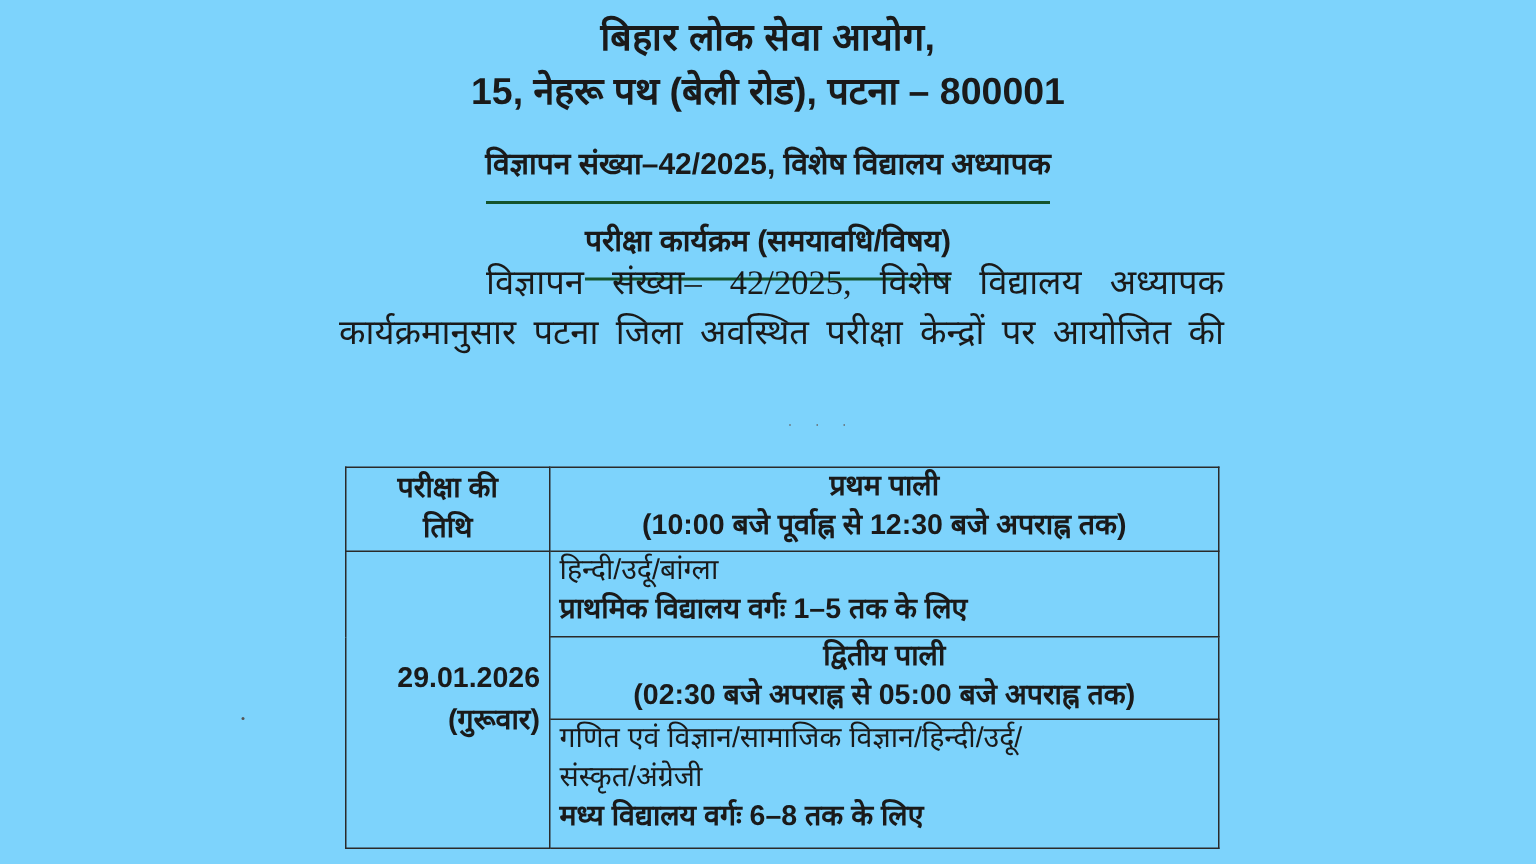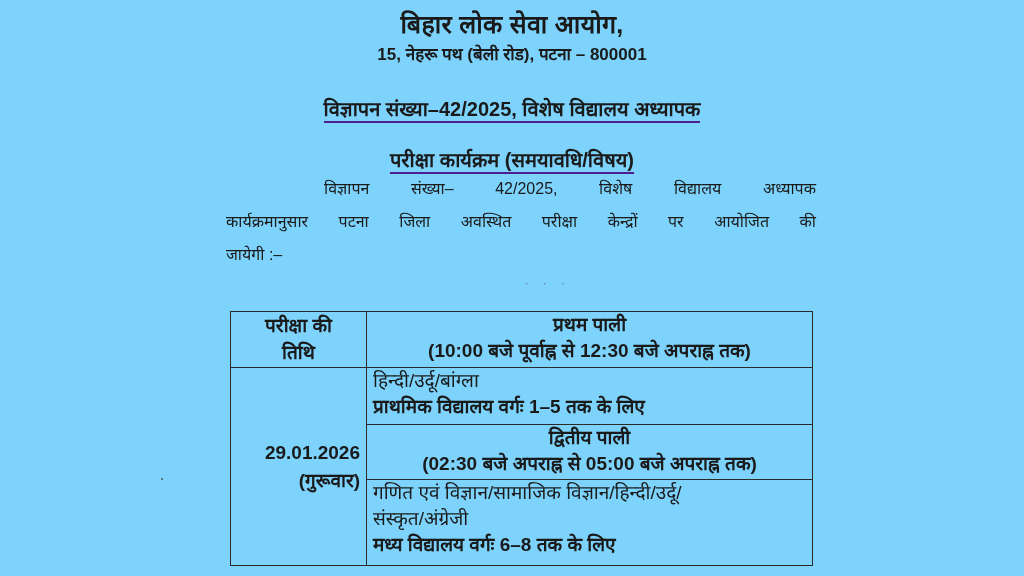--- a/index.html
+++ b/index.html
@@ -30,42 +30,43 @@
       white-space: nowrap;
     }
     .org-name {
       top: 6px;
       font-size: 25px;
       font-weight: bold;
       letter-spacing: 0.3px;
     }
     .org-address {
       top: 42px;
-      font-size: 17px;
+      font-size: 25px;
       font-weight: bold;
     }
     .title-line {
       font-size: 20px;
       font-weight: bold;
     }
     .title-line span {
-      border-bottom: 2px solid #4c1d95;
-      padding-bottom: 1px;
+      border-bottom: 2px solid #14532d;
+      padding-bottom: 13px;
     }
     .title-1 { top: 95px; }
     .title-2 { top: 146px; }
 
     .para {
       position: absolute;
       left: 226px;
       width: 590px;
-      font-size: 16px;
+      font-size: 23px;
       line-height: 33px;
       top: 172px;
       text-align: justify;
+      font-family: Liberation Serif, serif;
     }
     .para .pline {
       display: block;
       height: 33px;
       white-space: nowrap;
       text-align: justify;
       text-align-last: justify;
     }
     .para .pline.first {
       padding-left: 98px;
@@ -155,21 +156,20 @@
   <div class="line-center title-line title-1">
     <span>विज्ञापन संख्या–42/2025, विशेष विद्यालय अध्यापक</span>
   </div>
   <div class="line-center title-line title-2">
     <span>परीक्षा कार्यक्रम (समयावधि/विषय)</span>
   </div>
 
   <div class="para">
     <span class="pline first">विज्ञापन संख्या– 42/2025, विशेष विद्यालय अध्यापक</span>
     <span class="pline">कार्यक्रमानुसार पटना जिला अवस्थित परीक्षा केन्द्रों पर आयोजित की</span>
-    <span class="pline last">जायेगी :–</span>
   </div>
 
   <div class="stray-dots">· · ·</div>
   <div class="stray-dot-2"></div>
 
   <table class="schedule">
     <tbody>
         <tr class="row-hdr">
       <td class="col-date hdr-date">
         <span style="display:block">परीक्षा की</span>

